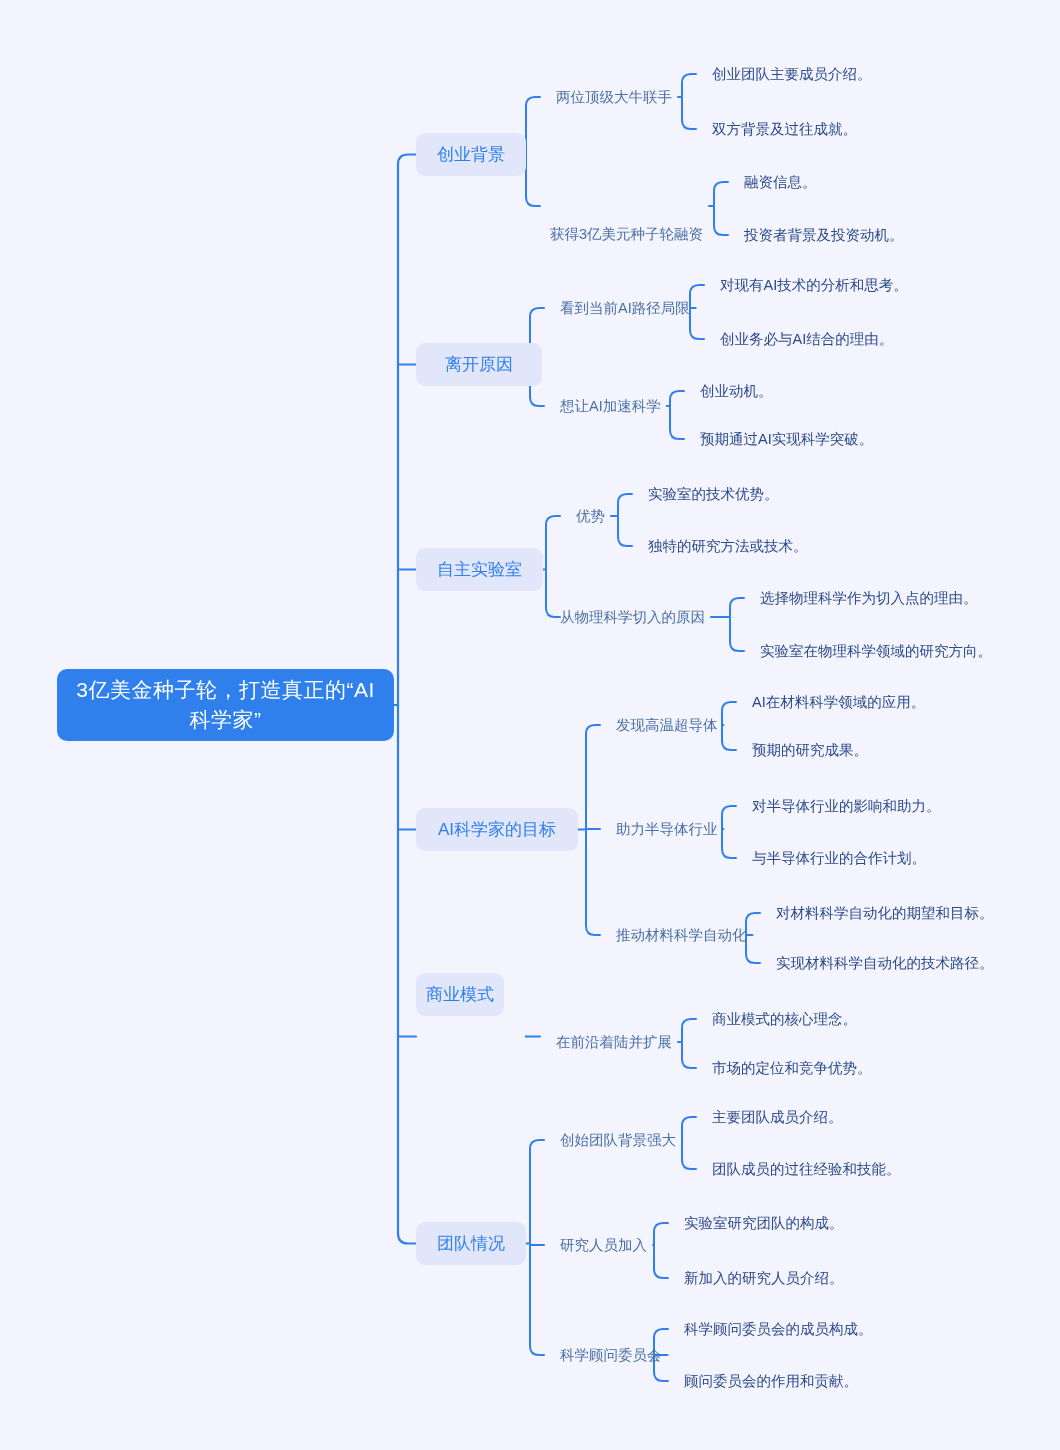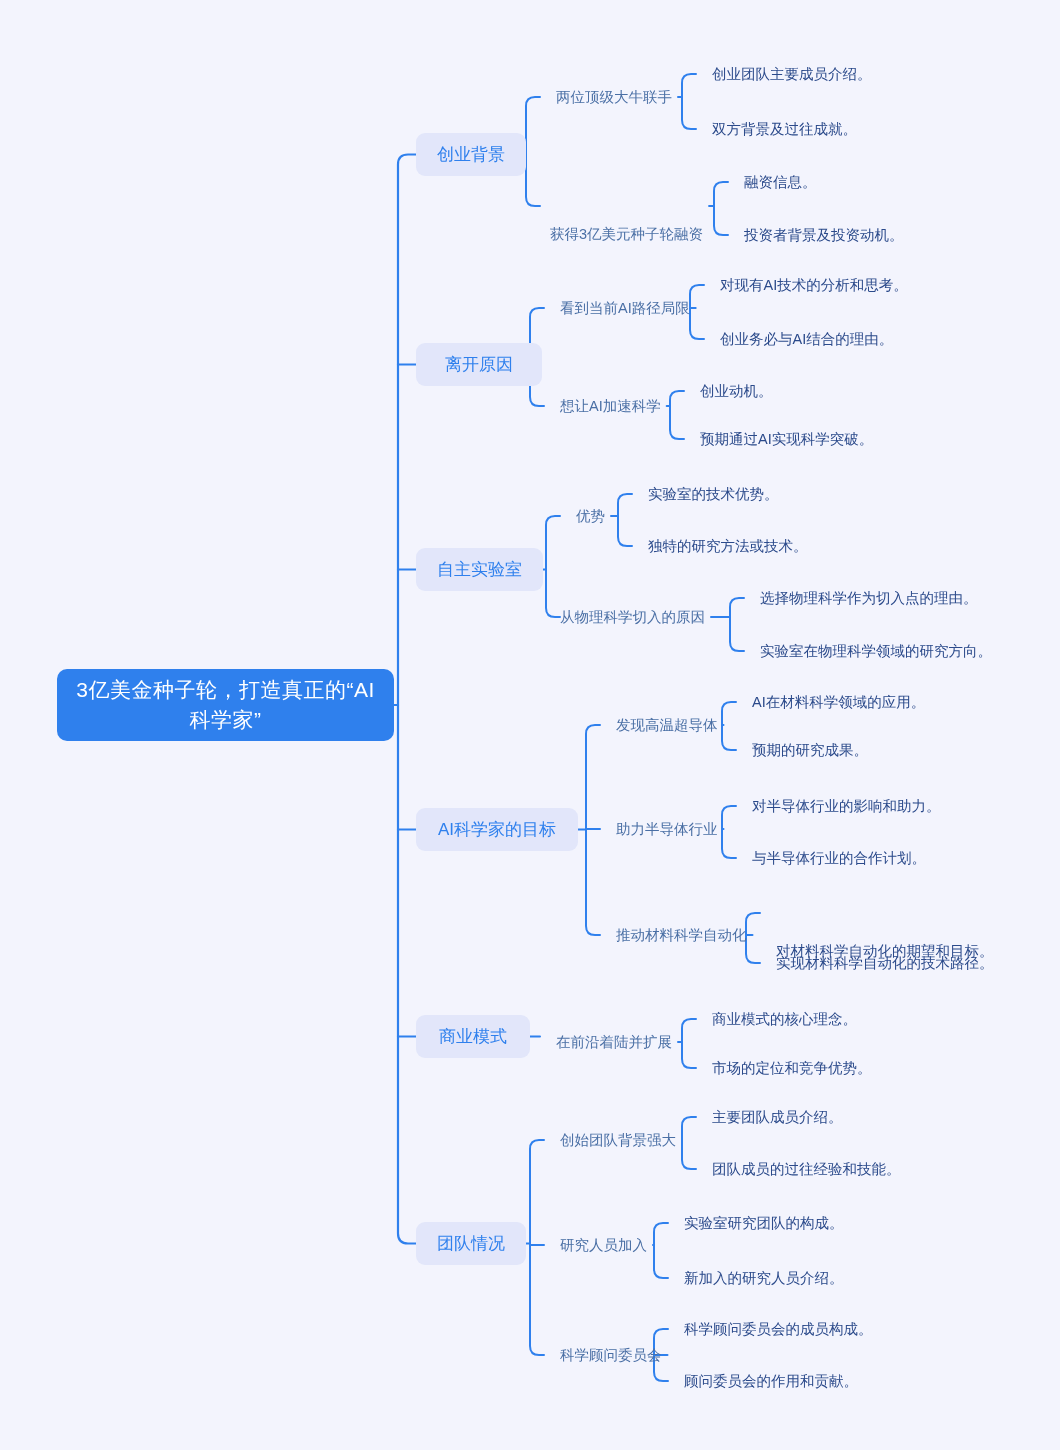--- a/index.html
+++ b/index.html
@@ -133,23 +133,23 @@
       <div class="node lvl3" style="left: 760px; top: 588px; height: 20px;">选择物理科学作为切入点的理由。</div>
       <div class="node lvl3" style="left: 760px; top: 641px; height: 20px;">实验室在物理科学领域的研究方向。</div>
       <div class="node lvl1" style="left: 416px; top: 808px; width: 162px; height: 43px;">AI科学家的目标</div>
       <div class="node lvl2" style="left: 616px; top: 715px; height: 20px;">发现高温超导体</div>
       <div class="node lvl2" style="left: 616px; top: 819px; height: 20px;">助力半导体行业</div>
       <div class="node lvl2" style="left: 616px; top: 925px; height: 20px;">推动材料科学自动化</div>
       <div class="node lvl3" style="left: 752px; top: 692px; height: 20px;">AI在材料科学领域的应用。</div>
       <div class="node lvl3" style="left: 752px; top: 740px; height: 20px;">预期的研究成果。</div>
       <div class="node lvl3" style="left: 752px; top: 796px; height: 20px;">对半导体行业的影响和助力。</div>
       <div class="node lvl3" style="left: 752px; top: 848px; height: 20px;">与半导体行业的合作计划。</div>
-      <div class="node lvl3" style="left: 776px; top: 903px; height: 20px; margin-top: 38px;">对材料科学自动化的期望和目标。</div>
+      <div class="node lvl3" style="left: 776px; top: 903px; height: 20px;">对材料科学自动化的期望和目标。</div>
       <div class="node lvl3" style="left: 776px; top: 953px; height: 20px;">实现材料科学自动化的技术路径。</div>
-      <div class="node lvl1" style="left: 416px; top: 1015px; width: 114px; height: 43px;">商业模式</div>
+      <div class="node lvl1" style="left: 416px; top: 973px; width: 88px; height: 43px;">商业模式</div>
       <div class="node lvl2" style="left: 556px; top: 1032px; height: 20px;">在前沿着陆并扩展</div>
       <div class="node lvl3" style="left: 712px; top: 1009px; height: 20px;">商业模式的核心理念。</div>
       <div class="node lvl3" style="left: 712px; top: 1058px; height: 20px;">市场的定位和竞争优势。</div>
       <div class="node lvl1" style="left: 416px; top: 1222px; width: 110px; height: 43px;">团队情况</div>
       <div class="node lvl2" style="left: 560px; top: 1130px; height: 20px;">创始团队背景强大</div>
       <div class="node lvl2" style="left: 560px; top: 1235px; height: 20px;">研究人员加入</div>
       <div class="node lvl2" style="left: 560px; top: 1345px; height: 20px;">科学顾问委员会</div>
       <div class="node lvl3" style="left: 712px; top: 1107px; height: 20px; text-align: right;">主要团队成员介绍。</div>
       <div class="node lvl3" style="left: 712px; top: 1159px; height: 20px;">团队成员的过往经验和技能。</div>
       <div class="node lvl3" style="left: 684px; top: 1213px; height: 20px;">实验室研究团队的构成。</div>

